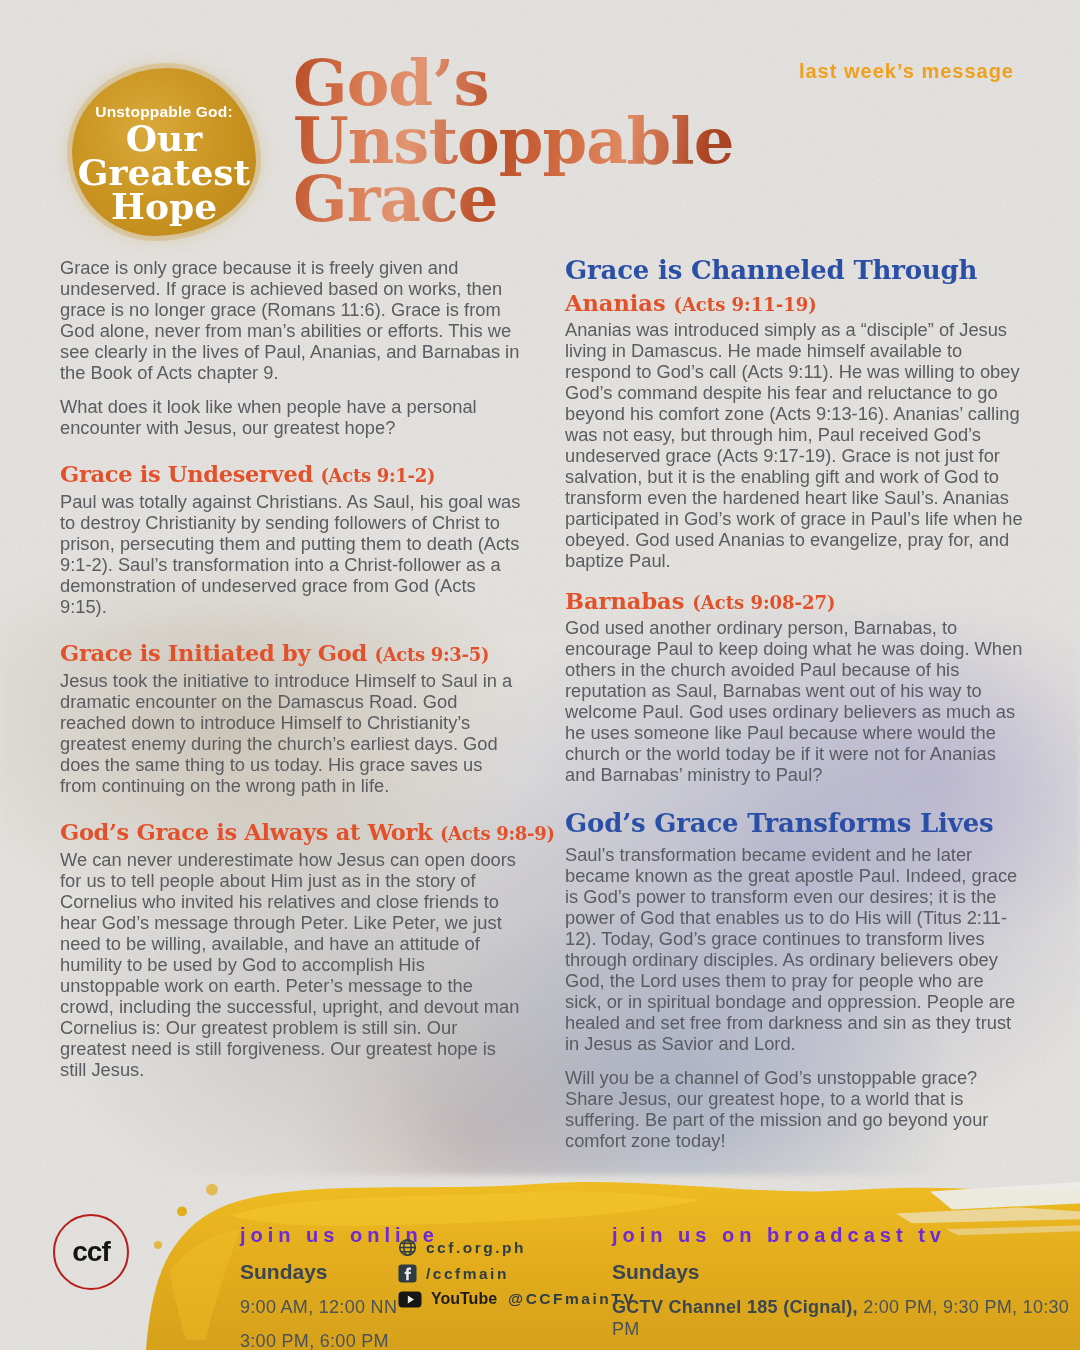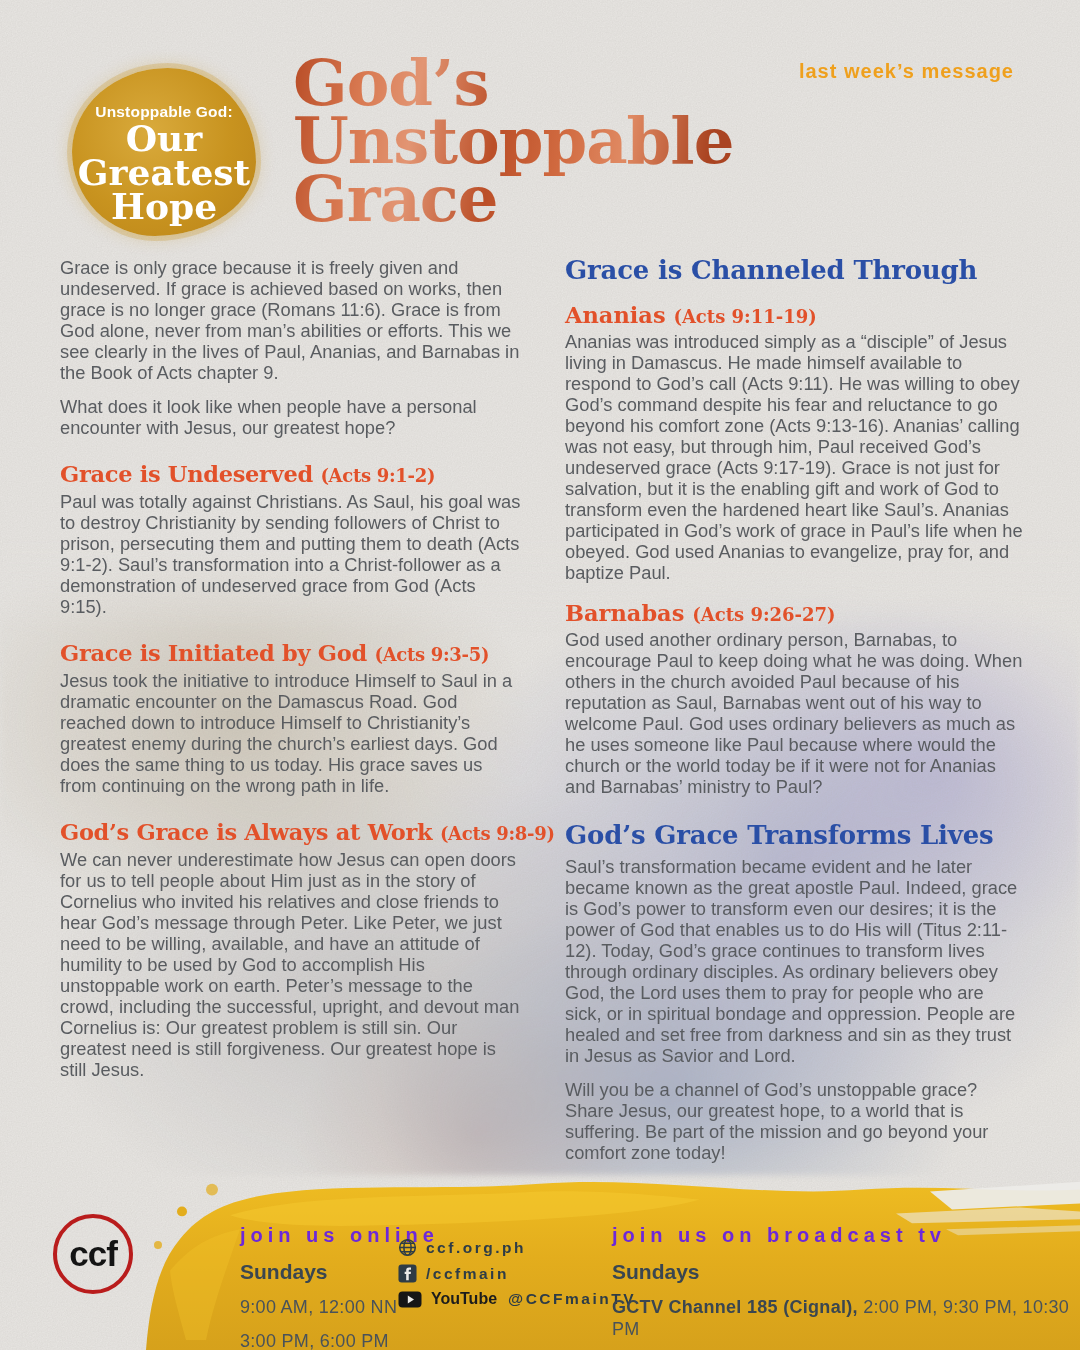--- a/index.html
+++ b/index.html
@@ -43,22 +43,22 @@
     font-size:22.5px;letter-spacing:-.3px;white-space:nowrap;}
   .sec-ref{font-size:18px;}
   .blue-h{margin:0 0 6px 0;font-family:"DejaVu Serif",serif;font-weight:bold;color:#2a4fa6;
     font-size:26px;line-height:29px;letter-spacing:-.2px;}
   .sub-h{margin:20px 0 4px 0;font-family:"DejaVu Serif",serif;font-weight:bold;color:#e2512a;
     font-size:22.5px;}
 
   
   .gold-band{position:absolute;left:0;top:1152px;width:1080px;height:198px;z-index:2;}
   .ccf-logo{position:absolute;left:53px;top:1214px;width:72px;height:72px;z-index:3;
-    border:4px solid #b91c1c;border-radius:50%;display:flex;align-items:center;justify-content:center;
-    color:#141414;font-weight:bold;font-size:35px;letter-spacing:-1px;}
+    border:2px solid #b91c1c;border-radius:50%;display:flex;align-items:center;justify-content:center;
+    color:#141414;font-weight:bold;font-size:28px;letter-spacing:-1px;}
   .f-block{position:absolute;z-index:3;color:#49525a;}
   .f-online{left:240px;top:1224px;}
   .f-broadcast{left:612px;top:1224px;}
   .f-title{font-size:20px;font-weight:bold;letter-spacing:5px;color:#6d28d9;margin-bottom:13px;}
   .f-day{font-size:21px;font-weight:bold;color:#3a4650;margin-bottom:2px;}
   .f-line{font-size:18px;line-height:22px;letter-spacing:.3px;margin-top:12px;}
   .f-line b{color:#3a4650;}
   .f-links{position:absolute;left:398px;top:1238px;z-index:3;display:flex;flex-direction:column;gap:7px;}
   .f-link{display:flex;align-items:flex-end;gap:9px;font-size:15.5px;font-weight:bold;
     letter-spacing:2.5px;color:#2e3c46;}
@@ -111,24 +111,24 @@
 
     <div class="section">
       <h3 class="sec-h"><span>God’s Grace is Always at Work</span> <span class="sec-ref">(Acts 9:8-9)</span></h3>
       <p>We can never underestimate how Jesus can open doors for us to tell people about Him just as in the story of Cornelius who invited his relatives and close friends to hear God’s message through Peter. Like Peter, we just need to be willing, available, and have an attitude of humility to be used by God to accomplish His unstoppable work on earth. Peter’s message to the crowd, including the successful, upright, and devout man Cornelius is: Our greatest problem is still sin. Our greatest need is still forgiveness. Our greatest hope is still Jesus.</p>
     </div>
   </div>
 
   <div class="col col-right">
     <h2 class="blue-h"><span>Grace is Channeled Through</span><br></h2>
 
-    <h3 class="sub-h" style="margin-top:20px"><span>Ananias</span> <span class="sec-ref">(Acts 9:11-19)</span></h3>
+    <h3 class="sub-h" style="margin-top:8px"><span>Ananias</span> <span class="sec-ref">(Acts 9:11-19)</span></h3>
     <p>Ananias was introduced simply as a “disciple” of Jesus living in Damascus. He made himself available to respond to God’s call (Acts 9:11). He was willing to obey God’s command despite his fear and reluctance to go beyond his comfort zone (Acts 9:13-16). Ananias’ calling was not easy, but through him, Paul received God’s undeserved grace (Acts 9:17-19). Grace is not just for salvation, but it is the enabling gift and work of God to transform even the hardened heart like Saul’s. Ananias participated in God’s work of grace in Paul’s life when he obeyed. God used Ananias to evangelize, pray for, and baptize Paul.</p>
 
-    <h3 class="sub-h"><span>Barnabas</span> <span class="sec-ref">(Acts 9:26-27)</span></h3>
+    <h3 class="sub-h"><span>Barnabas</span> <span class="sec-ref">(Acts 9:08-27)</span></h3>
     <p>God used another ordinary person, Barnabas, to encourage Paul to keep doing what he was doing. When others in the church avoided Paul because of his reputation as Saul, Barnabas went out of his way to welcome Paul. God uses ordinary believers as much as he uses someone like Paul because where would the church or the world today be if it were not for Ananias and Barnabas’ ministry to Paul?</p>
 
     <h2 class="blue-h" style="margin-top:24px">God’s Grace Transforms Lives</h2>
     <p>Saul’s transformation became evident and he later became known as the great apostle Paul. Indeed, grace is God’s power to transform even our desires; it is the power of God that enables us to do His will (Titus 2:11-12). Today, God’s grace continues to transform lives through ordinary disciples. As ordinary believers obey God, the Lord uses them to pray for people who are sick, or in spiritual bondage and oppression. People are healed and set free from darkness and sin as they trust in Jesus as Savior and Lord.</p>
     <p>Will you be a channel of God’s unstoppable grace? Share Jesus, our greatest hope, to a world that is suffering. Be part of the mission and go beyond your comfort zone today!</p>
   </div>
 
   <svg class="gold-band" viewBox="0 0 1080 200" preserveAspectRatio="none">
     <defs>
       <linearGradient id="goldg" x1="0" y1="0" x2="0" y2="1">

